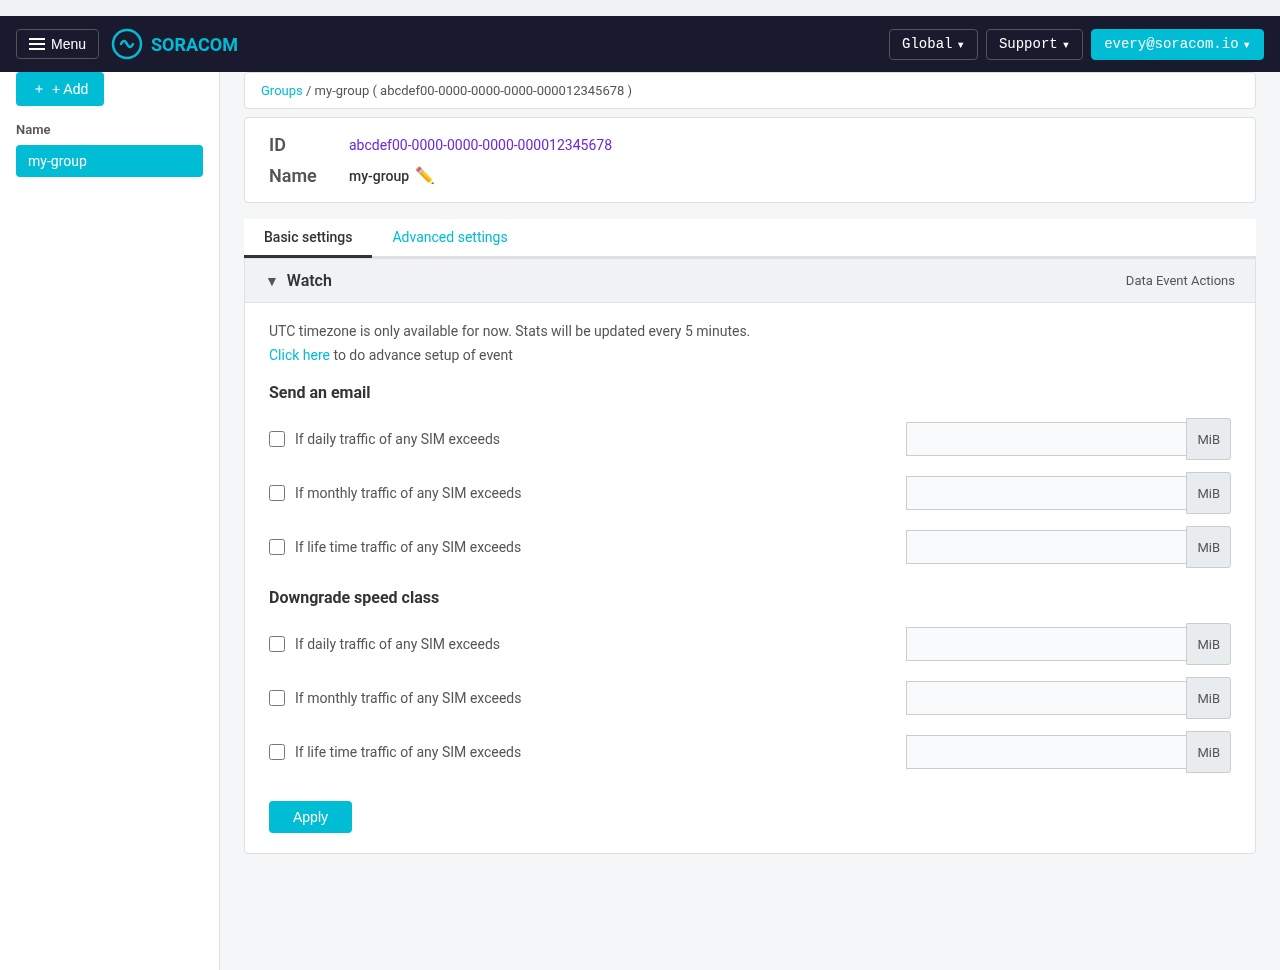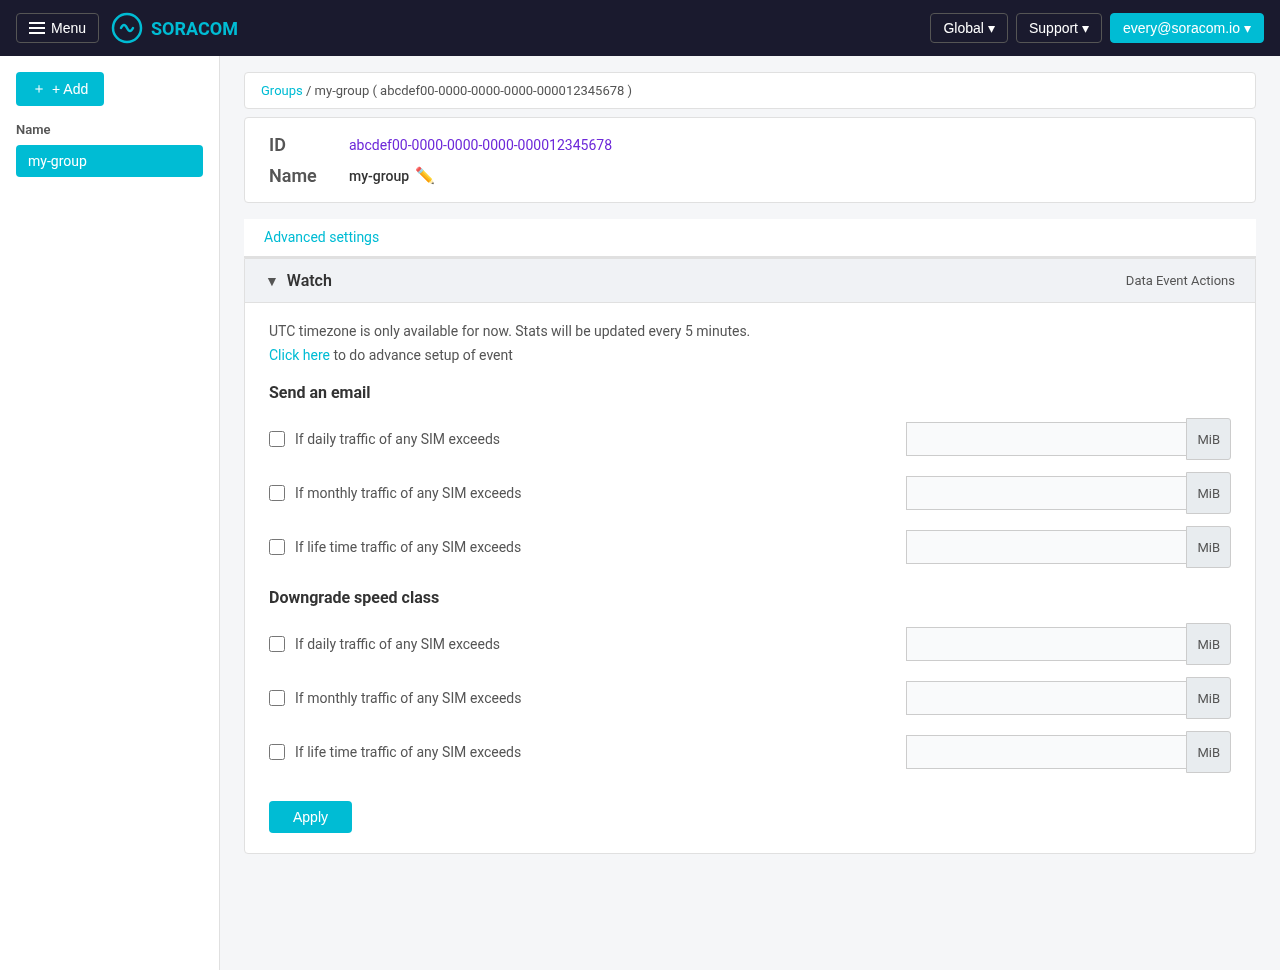--- a/index.html
+++ b/index.html
@@ -7,21 +7,21 @@
 
     
     .header {
       background: #1a1a2e;
       height: 56px;
       display: flex;
       align-items: center;
       justify-content: space-between;
       padding: 0 16px;
       position: fixed;
-      top: 0; left: 0; right: 0;
+      top: 16px; left: 0; right: 0;
       z-index: 100;
     }
     .header-left { display: flex; align-items: center; gap: 12px; }
     .menu-btn {
       background: transparent;
       border: 1px solid #555;
       color: #fff;
       padding: 6px 12px;
       border-radius: 4px;
       cursor: pointer;
@@ -35,22 +35,23 @@
     .header-right { display: flex; align-items: center; gap: 8px; }
     .header-btn {
       background: transparent;
       border: 1px solid #555;
       color: #fff;
       padding: 6px 12px;
       border-radius: 4px;
       cursor: pointer;
       font-size: 14px;
       display: flex;
-      align-items: flex-end;
+      align-items: center;
       gap: 4px;
+      font-family: Liberation Mono, monospace;
     }
     .header-btn.accent { background: #00bcd4; border-color: #00bcd4; }
 
     
     .app-body {
       display: flex;
       margin-top: 56px;
       min-height: calc(100vh - 56px);
     }
 
@@ -332,20 +333,23 @@
       </div>
       <div class="info-row">
         <span class="info-label">Name</span>
         <span class="info-value name-val">my-group</span>
         <span class="edit-icon">✏️</span>
       </div>
     </div>
 
     <div>
       <div class="tabs">
+        <div class="tab active">
+          <span>Basic settings</span>
+        </div>
         <div class="tab">
           <span>Advanced settings</span>
         </div>
       </div>
 
       <div class="content-panel">
 
         <div class="section-header">
           <div class="section-title">
             <span class="chevron">▼</span>

